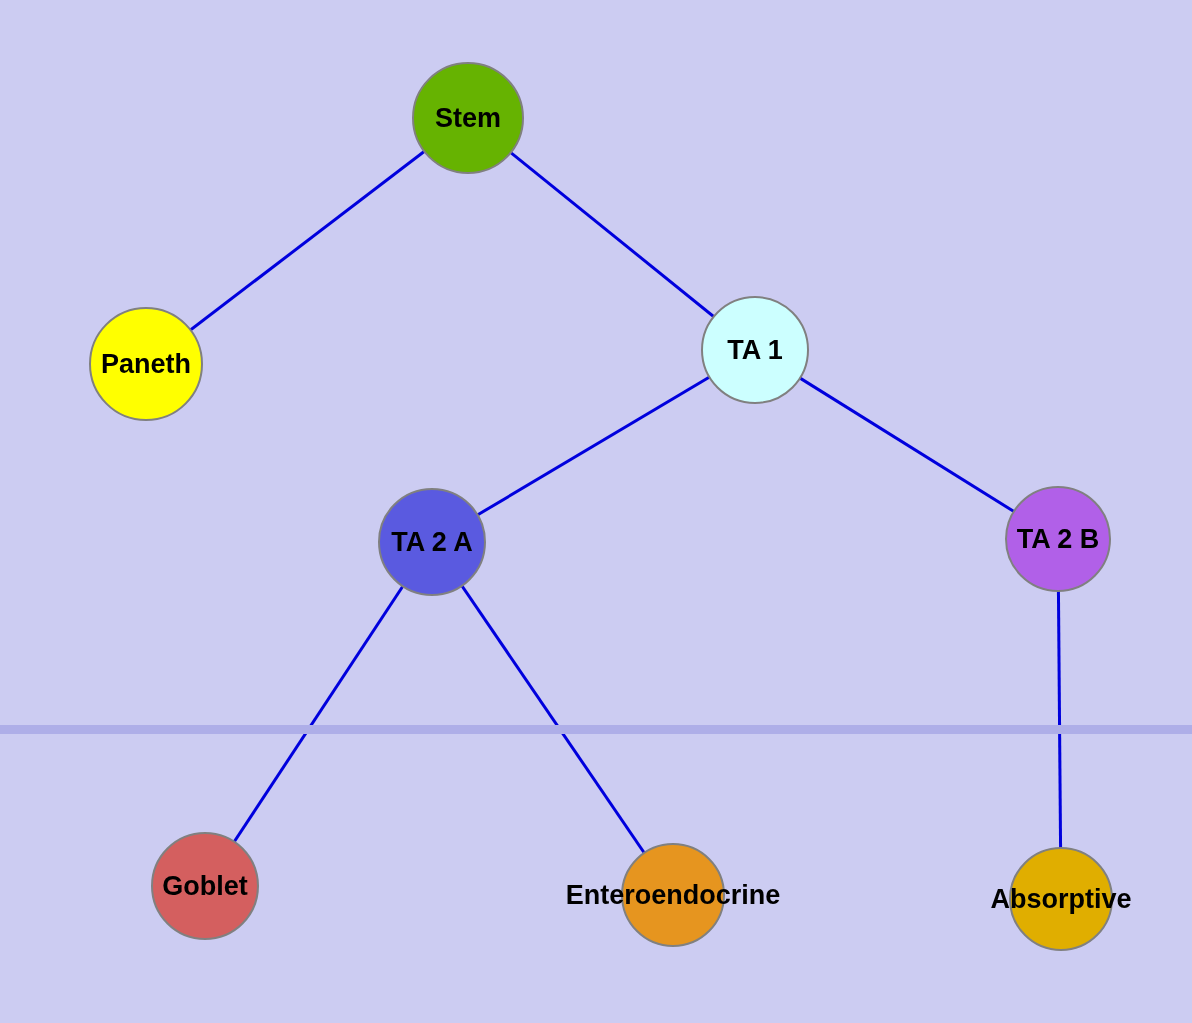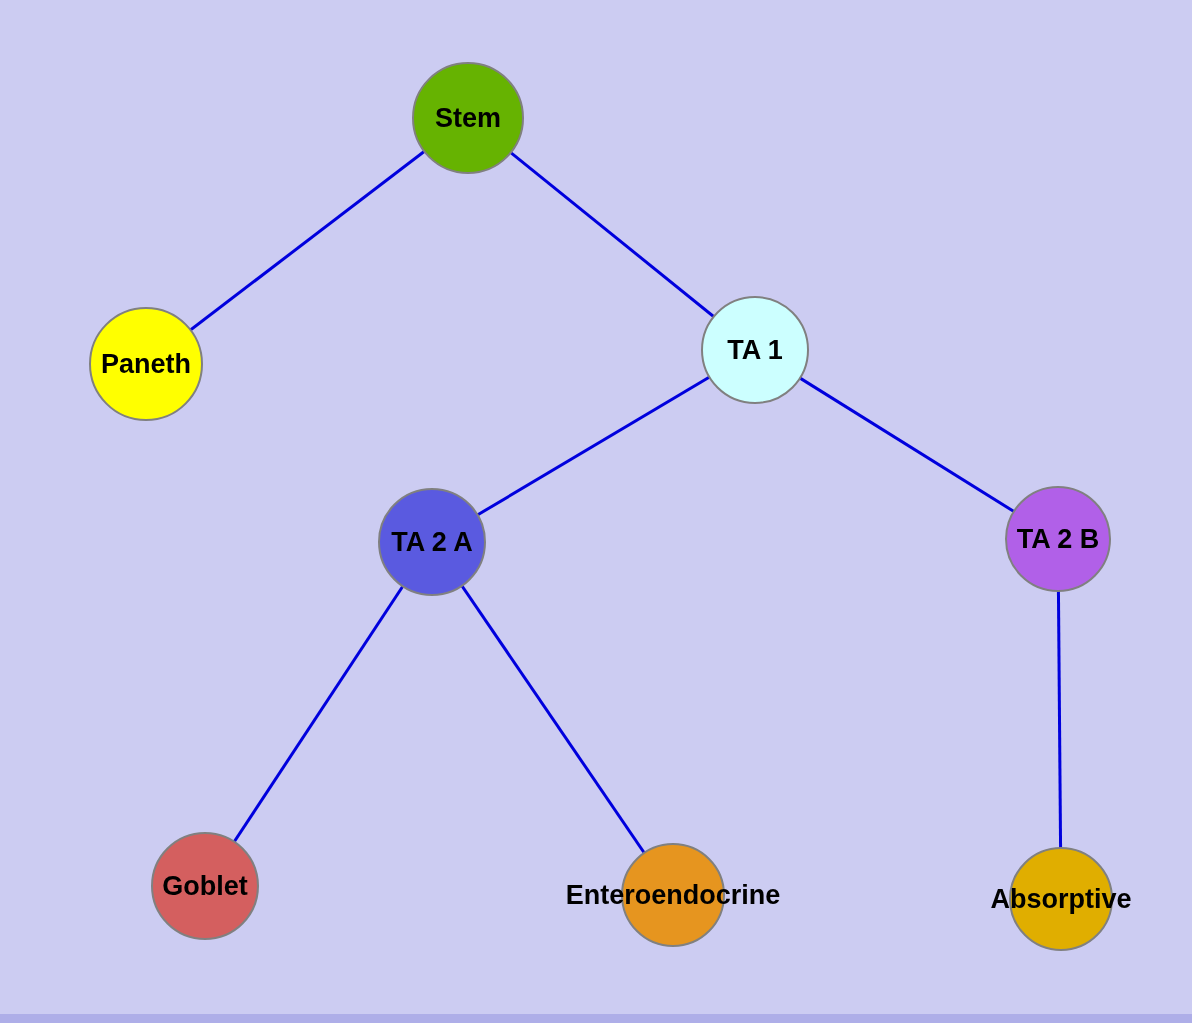--- a/index.html
+++ b/index.html
@@ -6,21 +6,21 @@
     margin: 0;
     padding: 0;
     width: 1192px;
     height: 1023px;
     overflow: hidden;
     font-family: "Liberation Sans", sans-serif;
   }
   #canvas-wrap {
     position: relative;
     width: 1192px;
-    height: 1023px;
+    height: 734px;
   }
   #graph-svg {
     display: block;
     width: 1192px;
     height: 1023px;
   }
   #bottom-edge {
     position: absolute;
     left: 0;
     bottom: 0;

